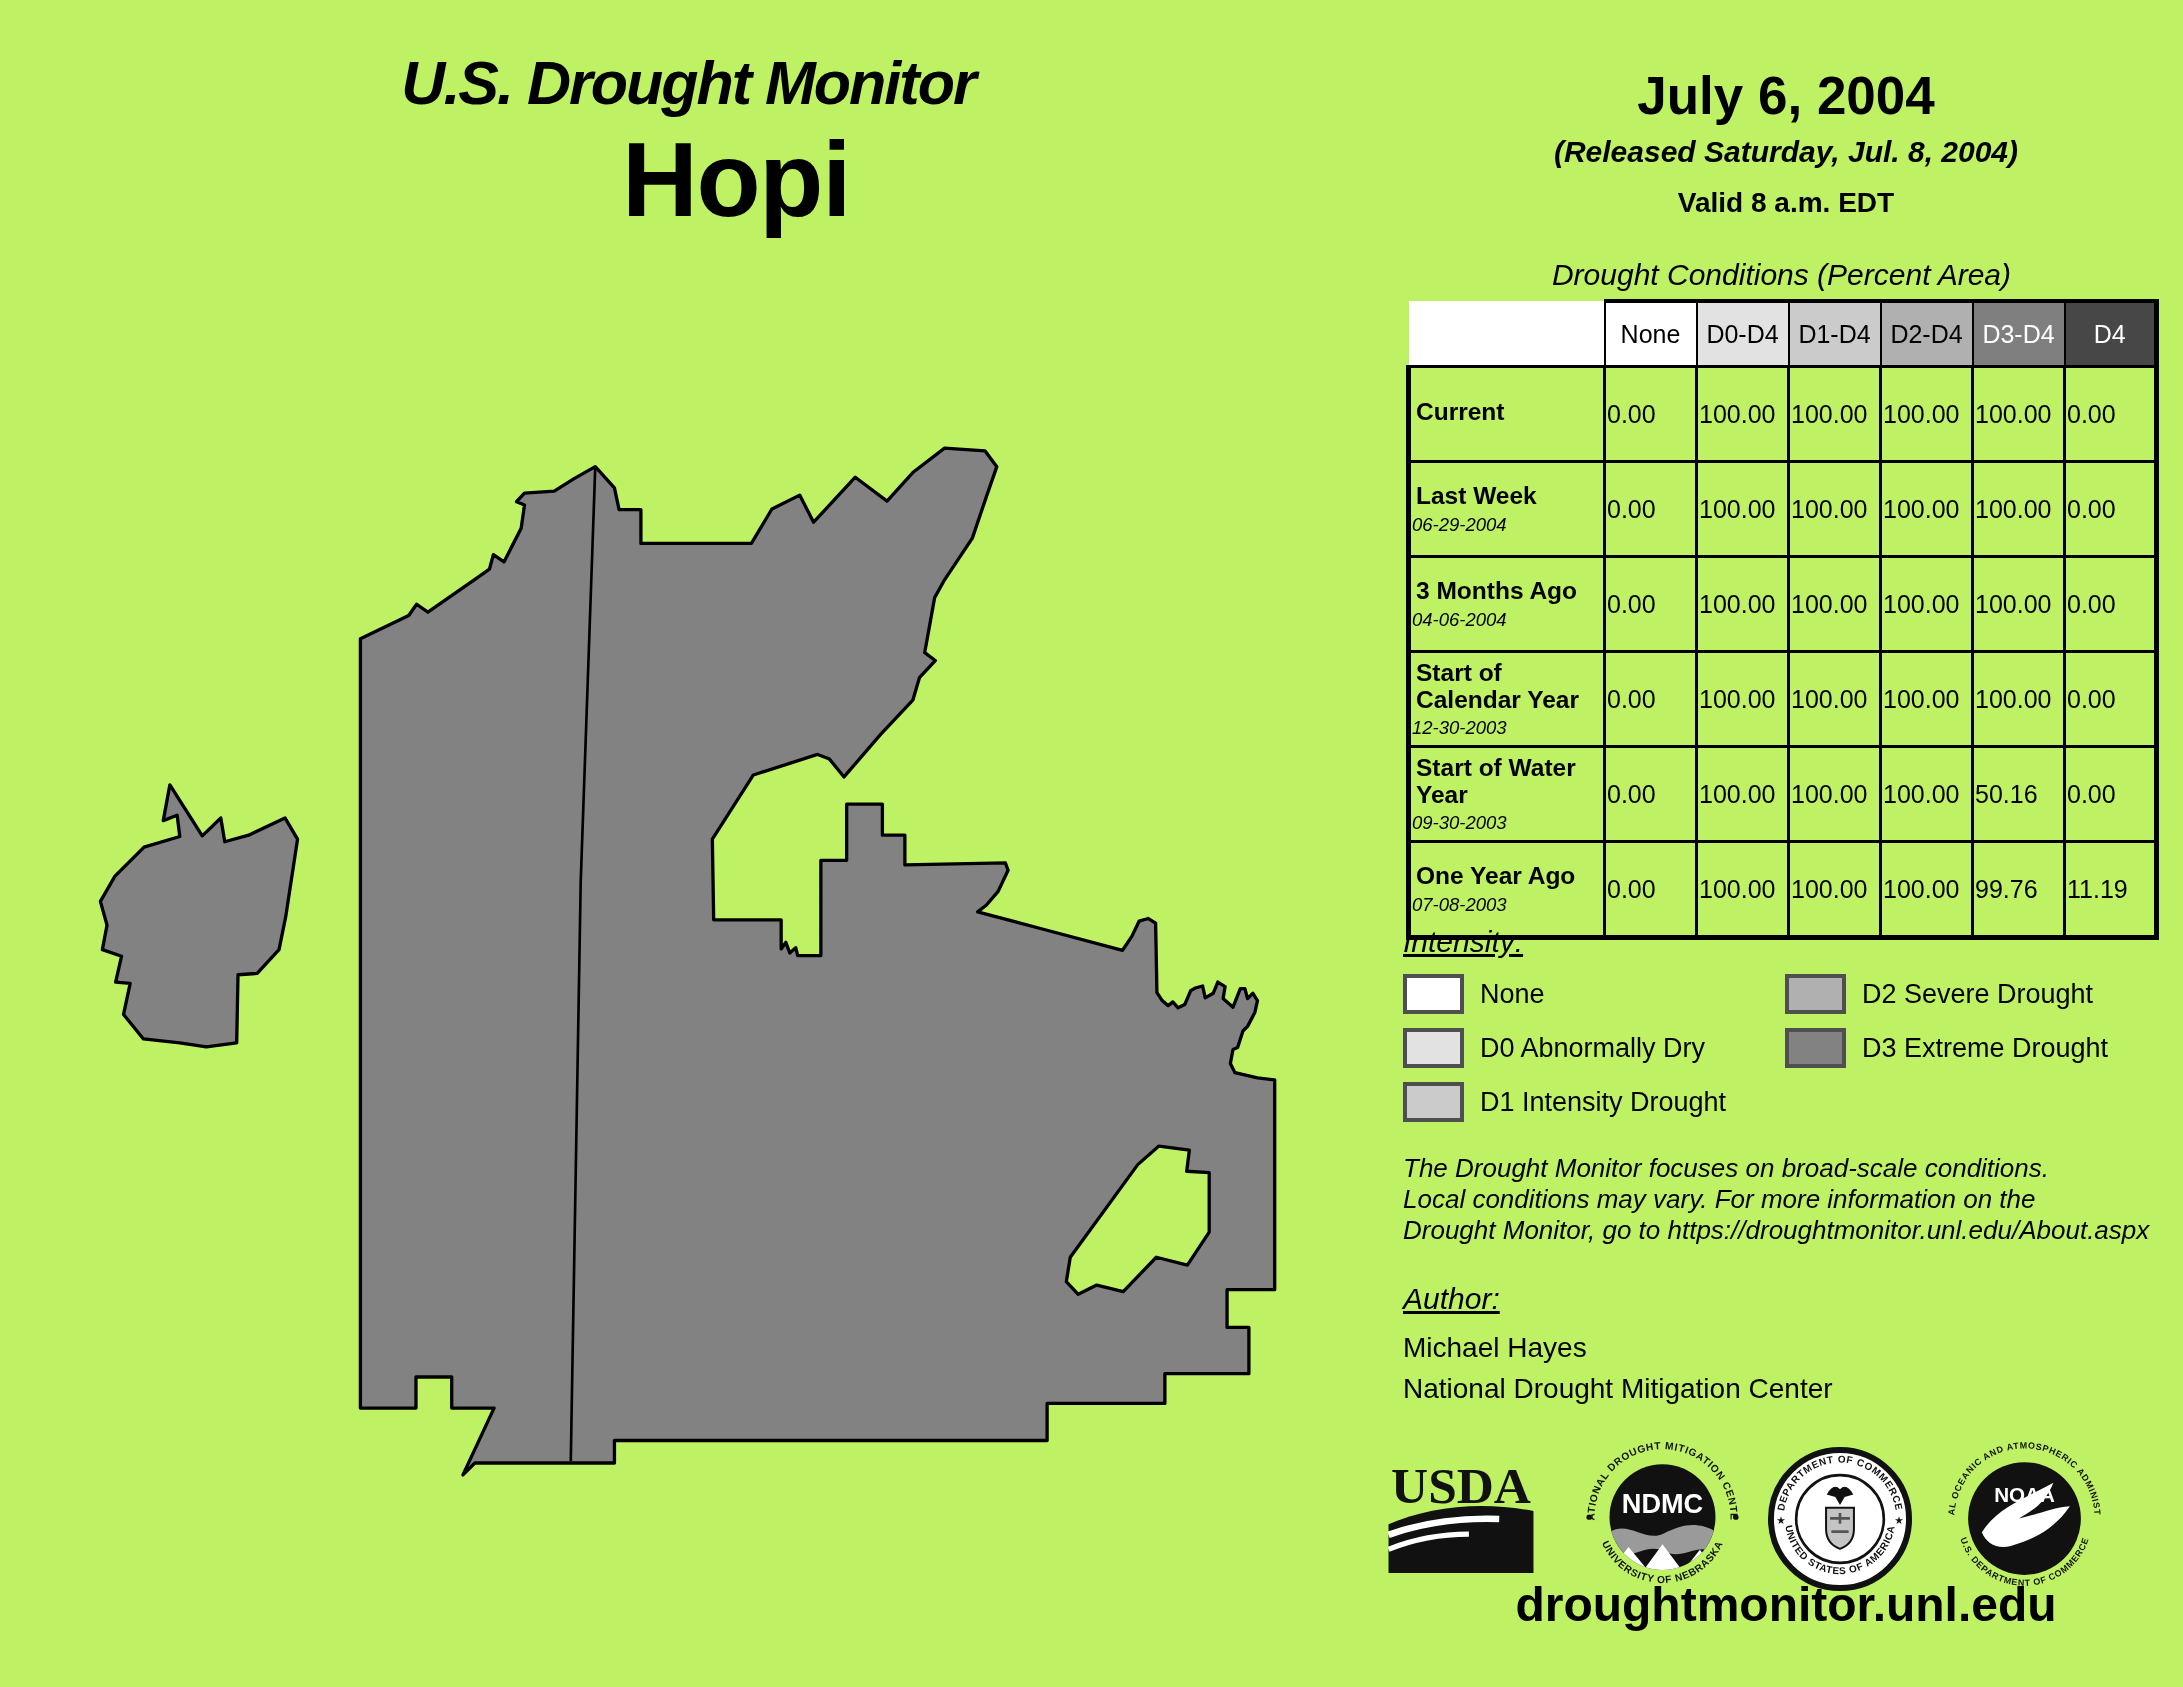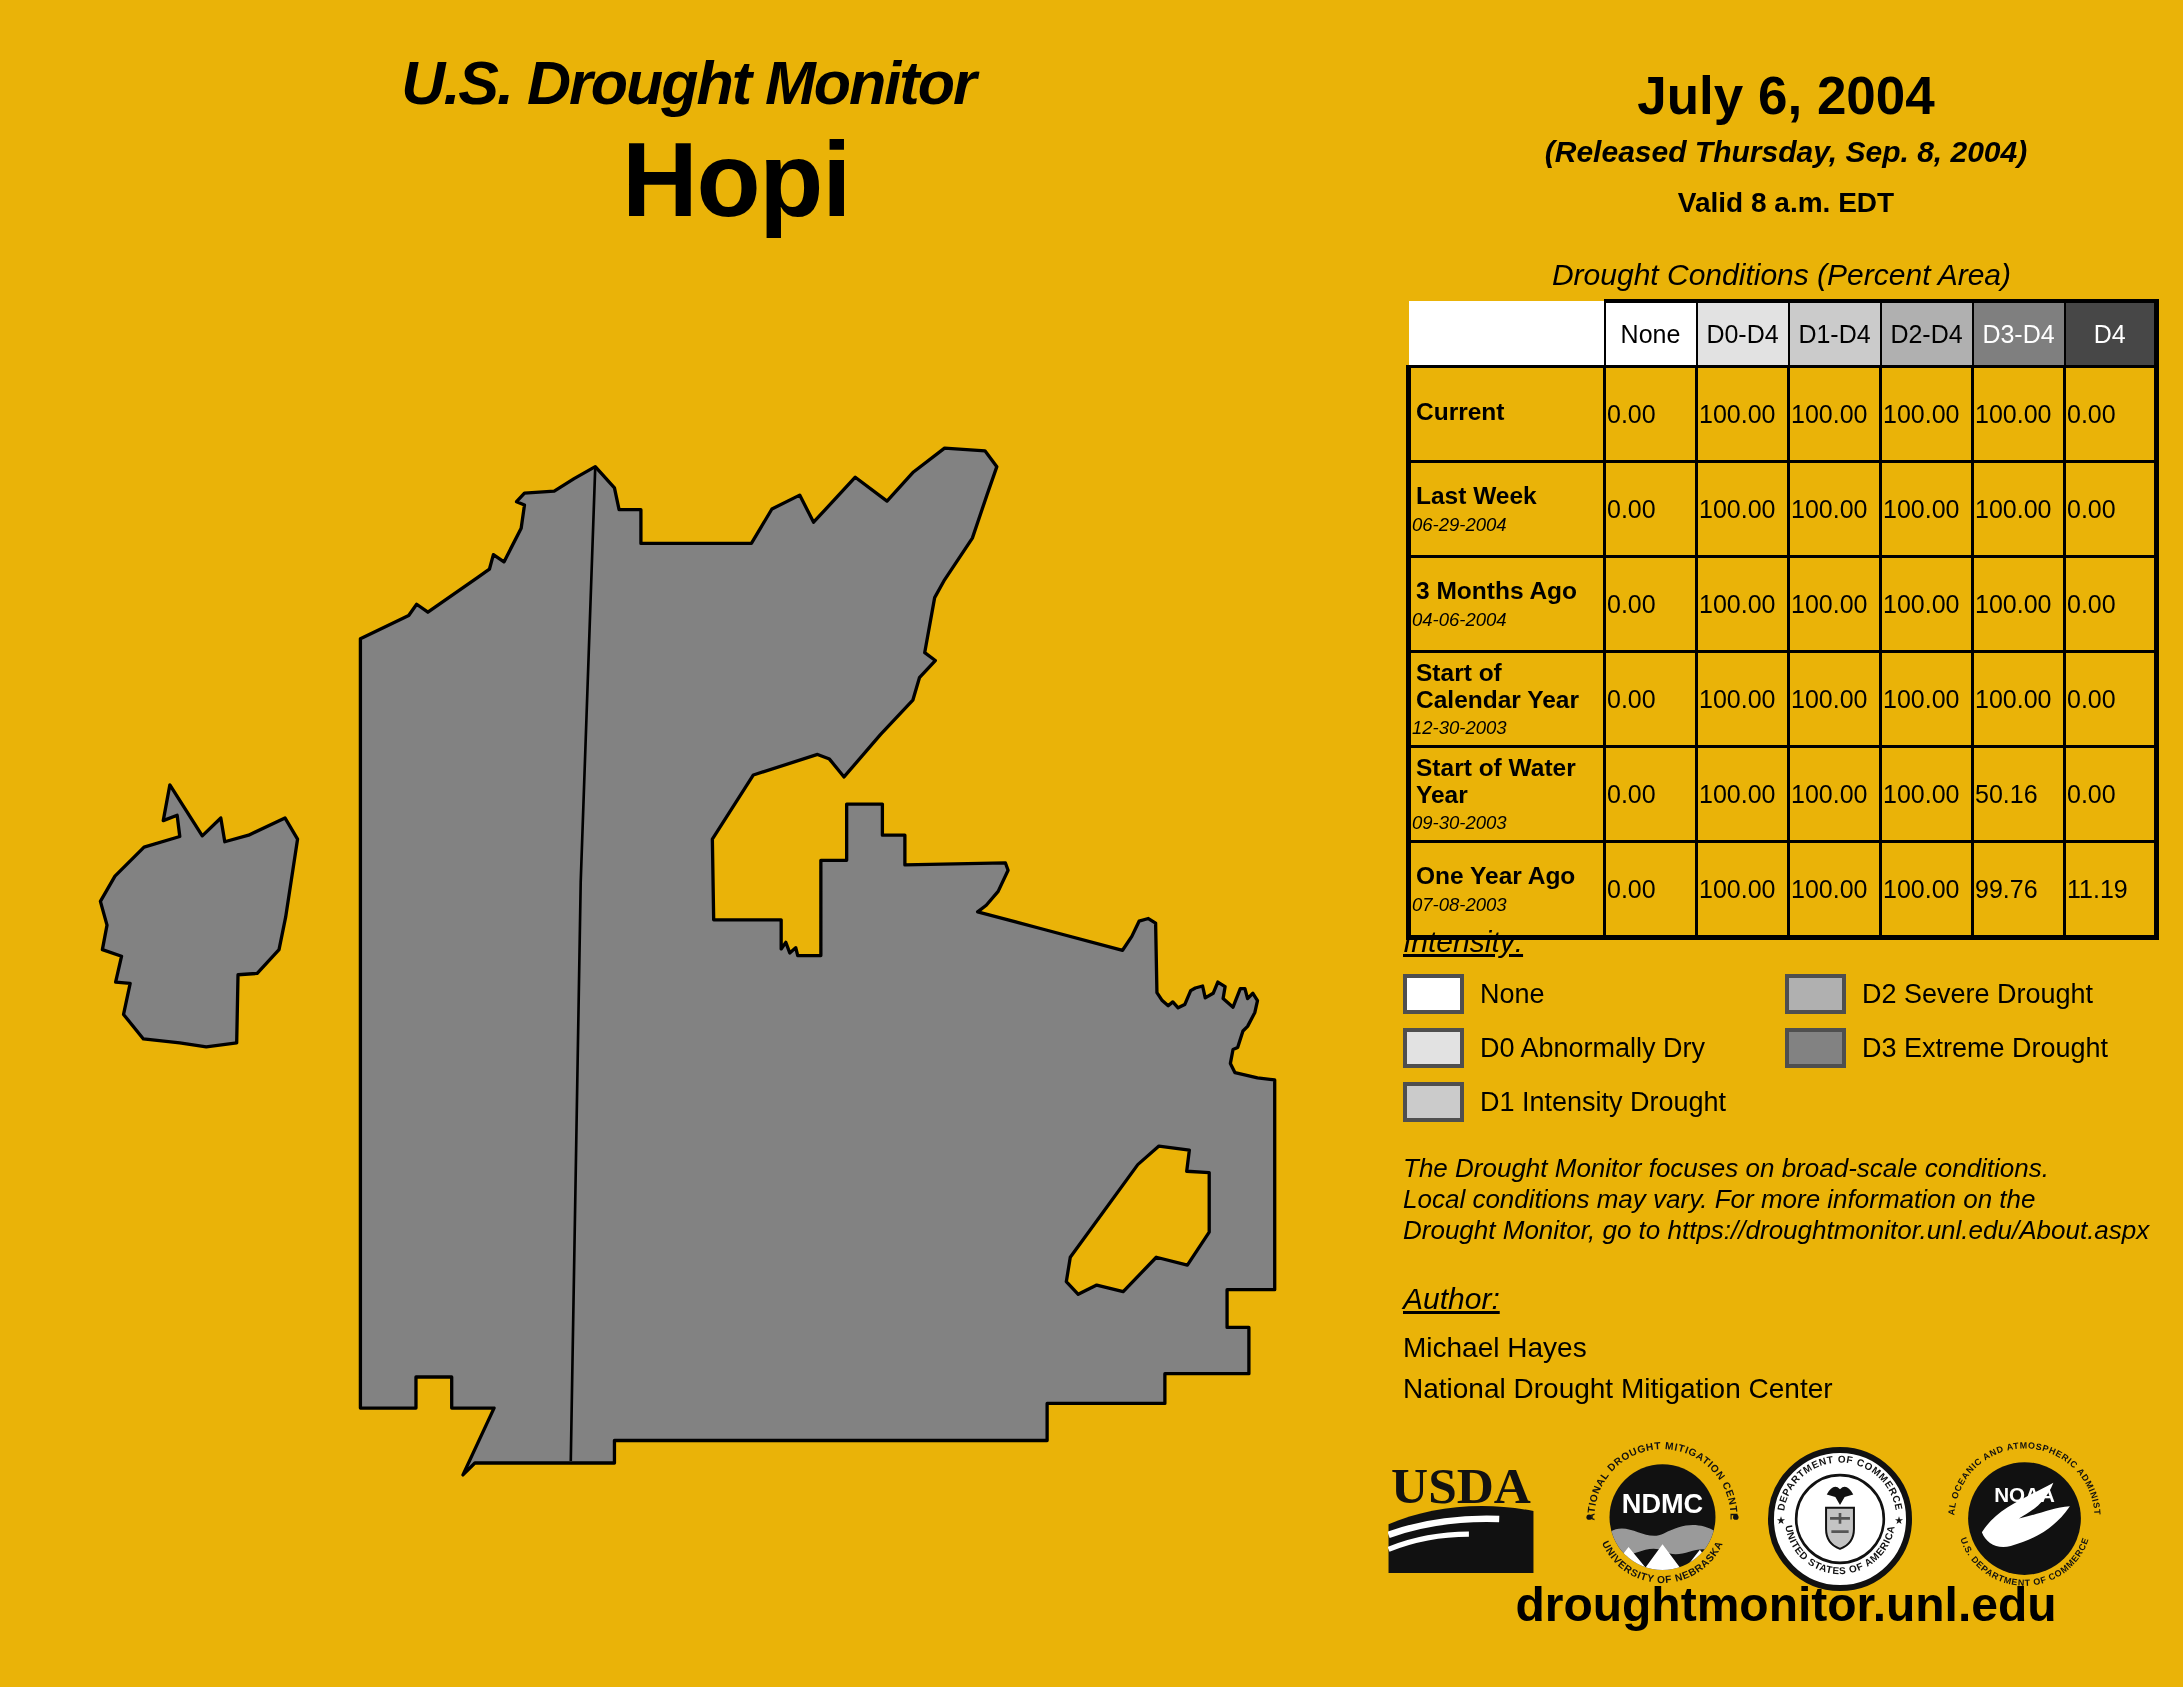--- a/index.html
+++ b/index.html
@@ -1,16 +1,16 @@
 <!DOCTYPE html>
 <html style="font-size:10.6px"><head>
 <meta charset="utf-8">
 <style>
   html,body{margin:0;padding:0;background:#fff;}
-  #page{position:relative;width:2183px;height:1687px;background:#eab308;overflow:hidden;
+  #page{position:relative;width:2183px;height:1687px;background:#bef264;overflow:hidden;
         font-family:"Liberation Sans",sans-serif;color:#000;}
   .abs{position:absolute;}
 
   
   .title1{left:0;top:48px;width:1376px;text-align:center;
           font-size:61px;font-weight:bold;font-style:italic;letter-spacing:-2px;}
   .title2{left:0;top:120px;width:1376px;text-align:center;
           font-size:105px;font-weight:bold;letter-spacing:-1.3px;padding-left:48px;}
 
   
@@ -67,21 +67,21 @@
 </style>
 </head>
 <body>
 
 <div id="page">
 
   <div class="abs title1">U.S. Drought Monitor</div>
   <div class="abs title2">Hopi</div>
 
   <div class="abs date-main">July 6, 2004</div>
-  <div class="abs released">(Released Thursday, Sep. 8, 2004)</div>
+  <div class="abs released">(Released Saturday, Jul. 8, 2004)</div>
   <div class="abs valid">Valid 8 a.m. EDT</div>
 
   <svg class="abs" style="left:66px;top:397px;" width="1257" height="1092" viewBox="0 0 1900 1650">
     <path fill="#828282" stroke="#000000" stroke-width="5" stroke-linejoin="round" fill-rule="evenodd" d="M445,365 L518,330 530,313 547,325 623,272 640,260 646,238 662,249 688,198 693,163 681,158 693,145
              738,142 768,123 800,105 829,137 836,170 869,170 869,221 1036,221 1067,169 1109,148 1130,189
              1193,121 1241,157 1281,113 1328,77 1389,81 1407,105 1392,148 1370,213 1328,276 1313,303
              1298,386 1314,398 1290,424 1280,458 1231,510 1176,574 1154,547 1136,540 1039,571 977,668
              979,790 1081,790 1081,834 1088,824 1094,840 1103,832 1106,844 1141,844 1141,700 1180,700
              1180,615 1234,615 1234,662 1268,662 1268,707 1420,704 1424,715 1409,747 1391,768 1378,778
              1480,805 1597,836 1611,815 1622,792 1636,788 1647,795 1649,900 1657,912 1666,920 1673,914

